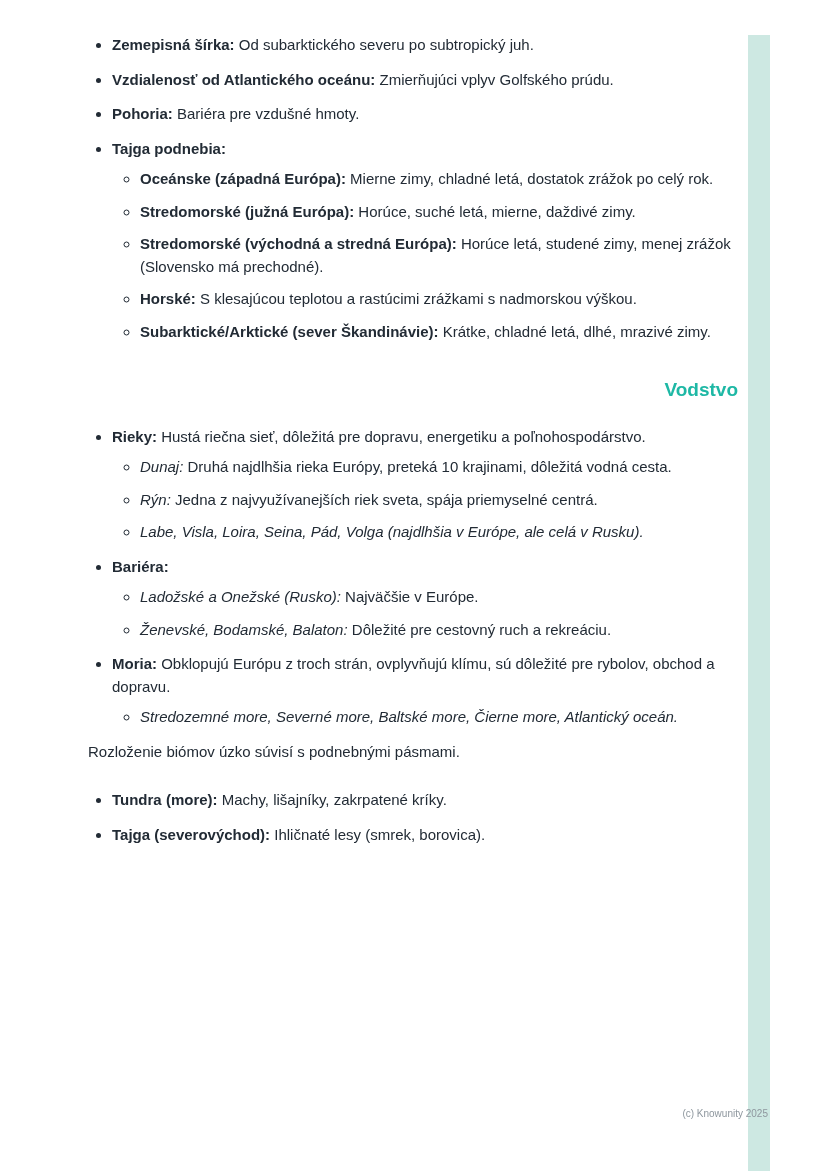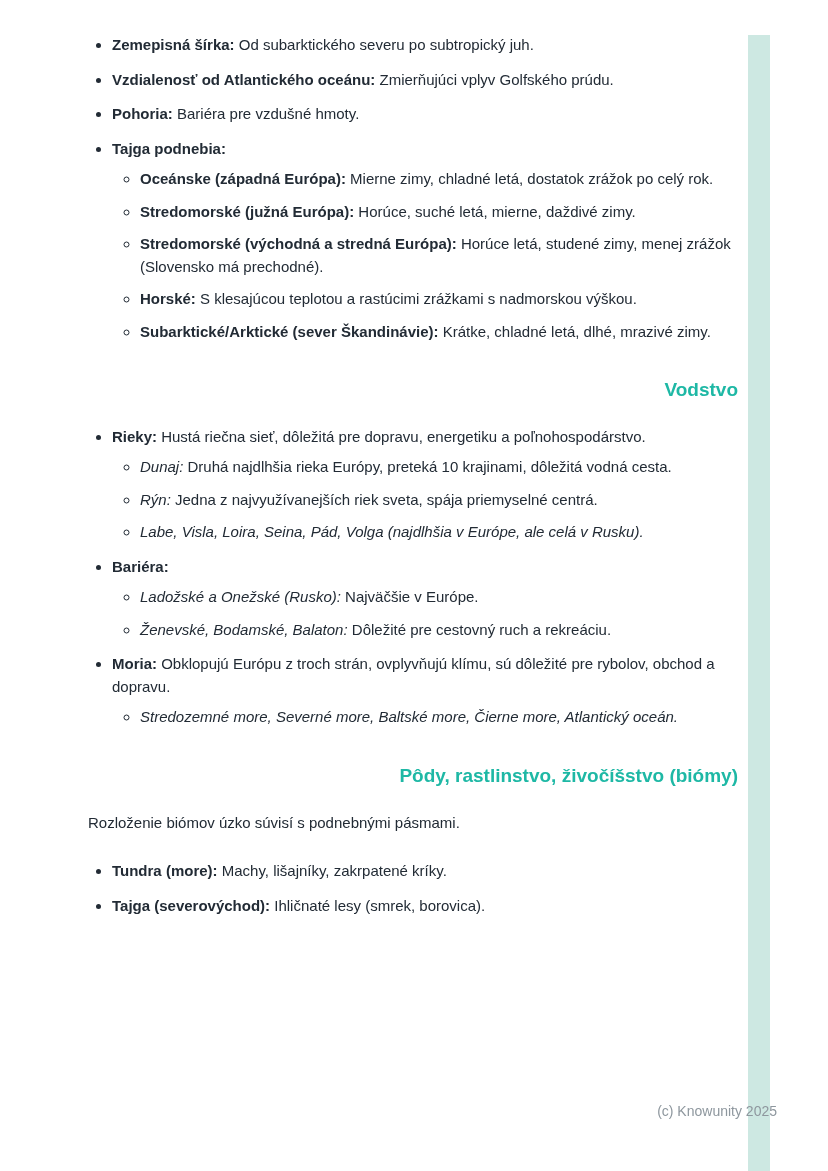--- a/index.html
+++ b/index.html
@@ -53,23 +53,23 @@
     line-height: 1.2;
     font-weight: 700;
     margin: 36px 0 24px 0;
     text-align: right;
   }
   p.intro {
     margin: 0 0 26px 0;
   }
   .footer-note {
     position: absolute;
-    right: 51px;
+    right: 60px;
     bottom: 52px;
-    font-size: 14px;
+    font-size: 10px;
     color: #8e979e;
     z-index: 3;
   }
 </style>
 </head>
 <body>
 
 <div class="side-bar"></div>
 
 <div class="content">
@@ -137,21 +137,20 @@
     <li>
       <span class="lead-b">Moria:</span><span> Obklopujú Európu z troch strán, ovplyvňujú klímu, sú dôležité pre rybolov, obchod a dopravu.</span>
       <ul class="l2">
         <li>
           <span class="lead-i">Stredozemné more, Severné more, Baltské more, Čierne more, Atlantický oceán.</span><span></span>
         </li>
       </ul>
     </li>
   </ul>
 
-  <h2 class="section-heading">Pôdy, rastlinstvo, živočíšstvo (biómy)</h2>
 
   <p class="intro">Rozloženie biómov úzko súvisí s podnebnými pásmami.</p>
 
   <ul class="l1">
     <li>
       <span class="lead-b">Tundra (more):</span><span> Machy, lišajníky, zakrpatené kríky.</span>
     </li>
     <li>
       <span class="lead-b">Tajga (severovýchod):</span><span> Ihličnaté lesy (smrek, borovica).</span>
     </li>

